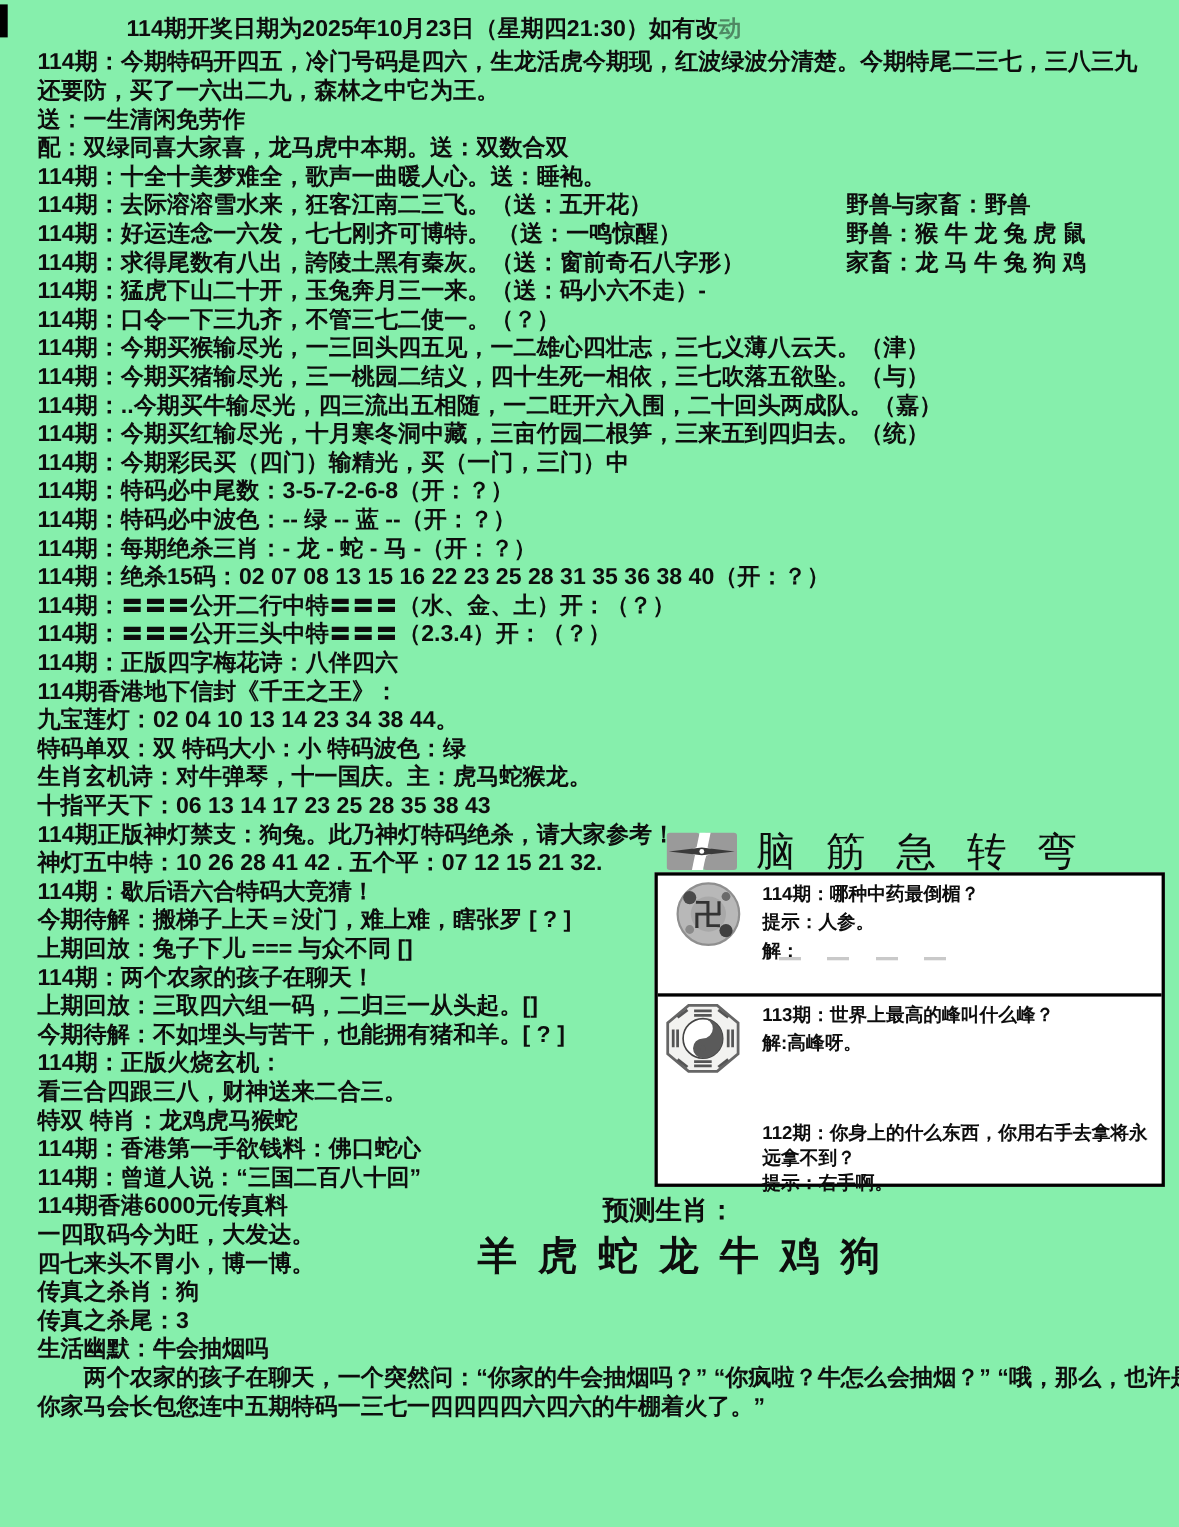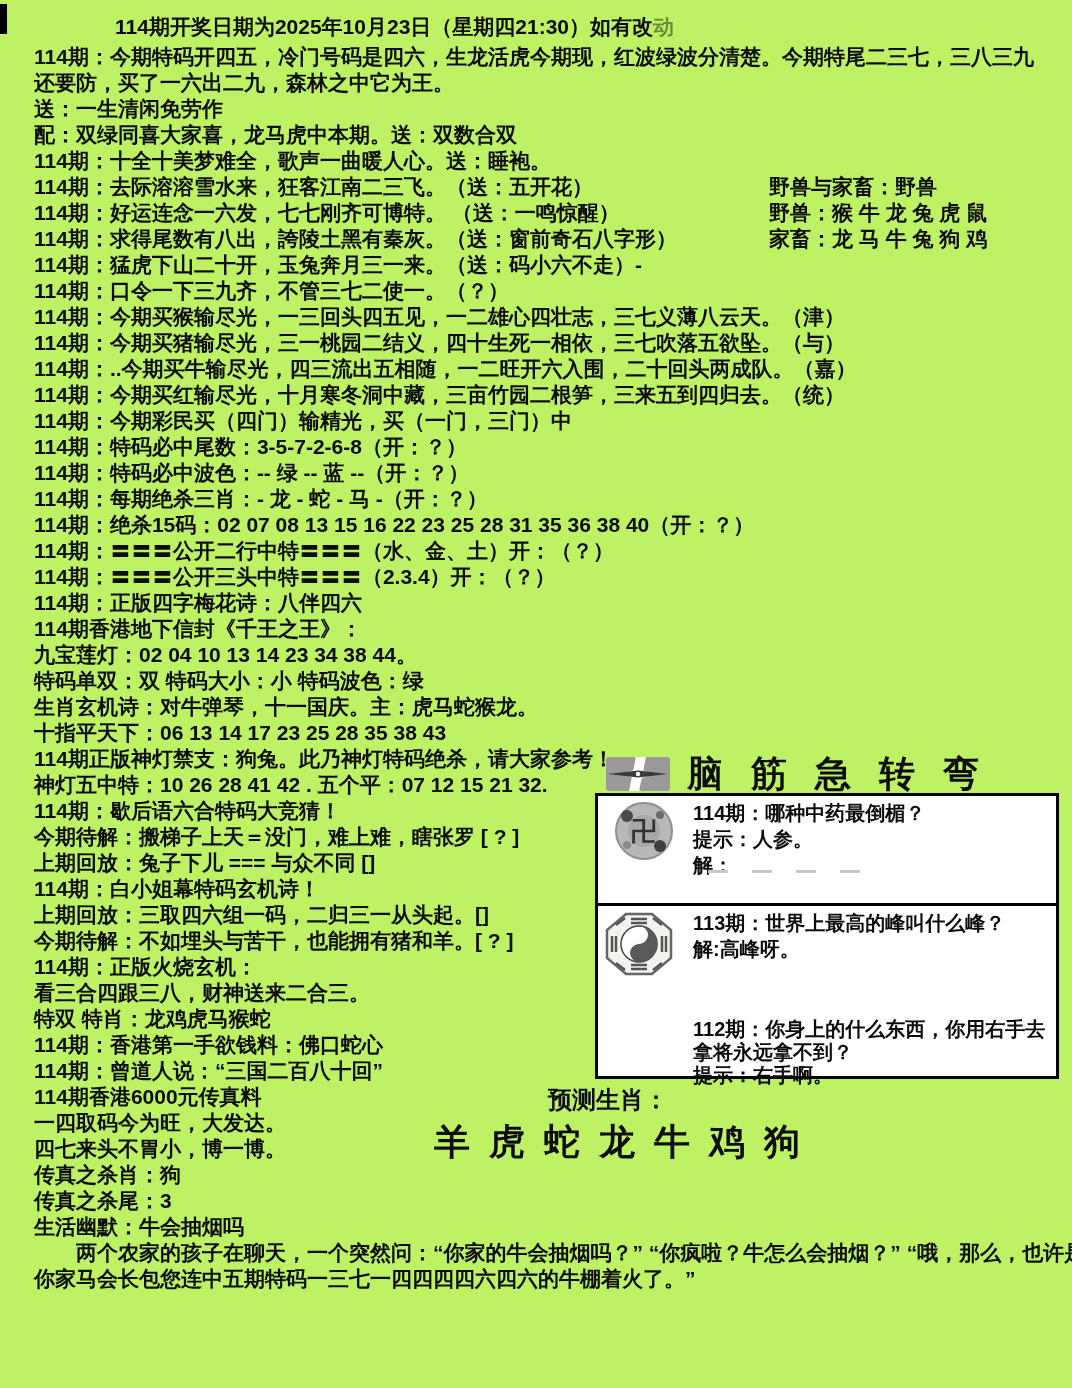--- a/index.html
+++ b/index.html
@@ -1,19 +1,19 @@
 <!DOCTYPE html>
 <html><head>
 <meta charset="utf-8">
 <style>
   html,body{margin:0;padding:0;background:#888;}
   .page{
     position:relative;
     width:1072px;height:1388px;
-    background:#bef264;
+    background:#86efac;
     overflow:hidden;
     font-family:"Liberation Sans","DejaVu Sans",sans-serif;
     color:#0d0d0d;
   }
   .corner-mark{
     position:absolute;left:0;top:4px;width:7px;height:30px;background:#000;
   }
   .doc{
     position:absolute;left:30px;top:14px;right:6px;
   }
@@ -30,34 +30,34 @@
   .line .t{white-space:pre;}
   .line .right{
     position:absolute;left:735px;top:0;white-space:pre;font-weight:700;text-align:right;
   }
   
   .teaser{position:absolute;left:595px;top:750px;width:468px;}
   .teaser-head{position:relative;height:42px;}
   .logo{position:absolute;left:11px;top:6px;}
   .teaser-title{
     position:absolute;left:92px;top:0px;
-    font-size:36px;font-weight:700;letter-spacing:28px;
+    font-size:36px;font-weight:400;letter-spacing:28px;
     font-family:"Liberation Serif","DejaVu Serif",serif;
     white-space:nowrap;
   }
   .teaser-box{
     position:relative;margin-top:1px;width:458px;height:280px;
     border:3px solid #000;background:#fff;
   }
   .tsec1{position:relative;height:107px;border-bottom:3px solid #000;}
   .tsec2{position:relative;height:216px;}
   .medal{position:absolute;left:16px;top:5px;}
   .bagua{position:absolute;left:6px;top:6px;}
   .qblock{position:absolute;left:95px;top:4px;width:355px;
-    font-size:20px;font-weight:700;line-height:26px;}
+    font-size:17px;font-weight:700;line-height:26px;}
   .qblock .qline{white-space:normal;}
   .q3block{top:112px;line-height:23px;}
   .artifact{
     position:absolute;left:110px;top:74px;width:170px;height:3px;
     background:repeating-linear-gradient(90deg,#c9c9c9 0 20px,transparent 20px 44px);
   }
   
   .predict-label{
     position:absolute;left:548px;top:1084px;
     font-size:24px;font-weight:700;white-space:pre;
@@ -105,21 +105,21 @@
         <div class="line"><span class="t">114期香港地下信封《千王之王》：</span></div>
         <div class="line"><span class="t">九宝莲灯：02 04 10 13 14 23 34 38 44。</span></div>
         <div class="line"><span class="t">特码单双：双 特码大小：小 特码波色：绿</span></div>
         <div class="line"><span class="t">生肖玄机诗：对牛弹琴，十一国庆。主：虎马蛇猴龙。</span></div>
         <div class="line"><span class="t">十指平天下：06 13 14 17 23 25 28 35 38 43</span></div>
         <div class="line"><span class="t">114期正版神灯禁支：狗兔。此乃神灯特码绝杀，请大家参考！</span></div>
         <div class="line"><span class="t">神灯五中特：10 26 28 41 42 . 五个平：07 12 15 21 32.</span></div>
         <div class="line"><span class="t">114期：歇后语六合特码大竞猜！</span></div>
         <div class="line"><span class="t">今期待解：搬梯子上天＝没门，难上难，瞎张罗 [ ? ]</span></div>
         <div class="line"><span class="t">上期回放：兔子下儿 === 与众不同 []</span></div>
-        <div class="line"><span class="t">114期：白小姐幕特码玄机诗！</span></div>
+        <div class="line"><span class="t">114期：两个农家的孩子在聊天！</span></div>
         <div class="line"><span class="t">上期回放：三取四六组一码，二归三一从头起。[]</span></div>
         <div class="line"><span class="t">今期待解：不如埋头与苦干，也能拥有猪和羊。[ ? ]</span></div>
         <div class="line"><span class="t">114期：正版火烧玄机：</span></div>
         <div class="line"><span class="t">看三合四跟三八，财神送来二合三。</span></div>
         <div class="line"><span class="t">特双 特肖：龙鸡虎马猴蛇</span></div>
         <div class="line"><span class="t">114期：香港第一手欲钱料：佛口蛇心</span></div>
         <div class="line"><span class="t">114期：曾道人说：“三国二百八十回”</span></div>
         <div class="line"><span class="t">114期香港6000元传真料</span></div>
         <div class="line"><span class="t">一四取码今为旺，大发达。</span></div>
         <div class="line"><span class="t">四七来头不胃小，博一博。</span></div>

